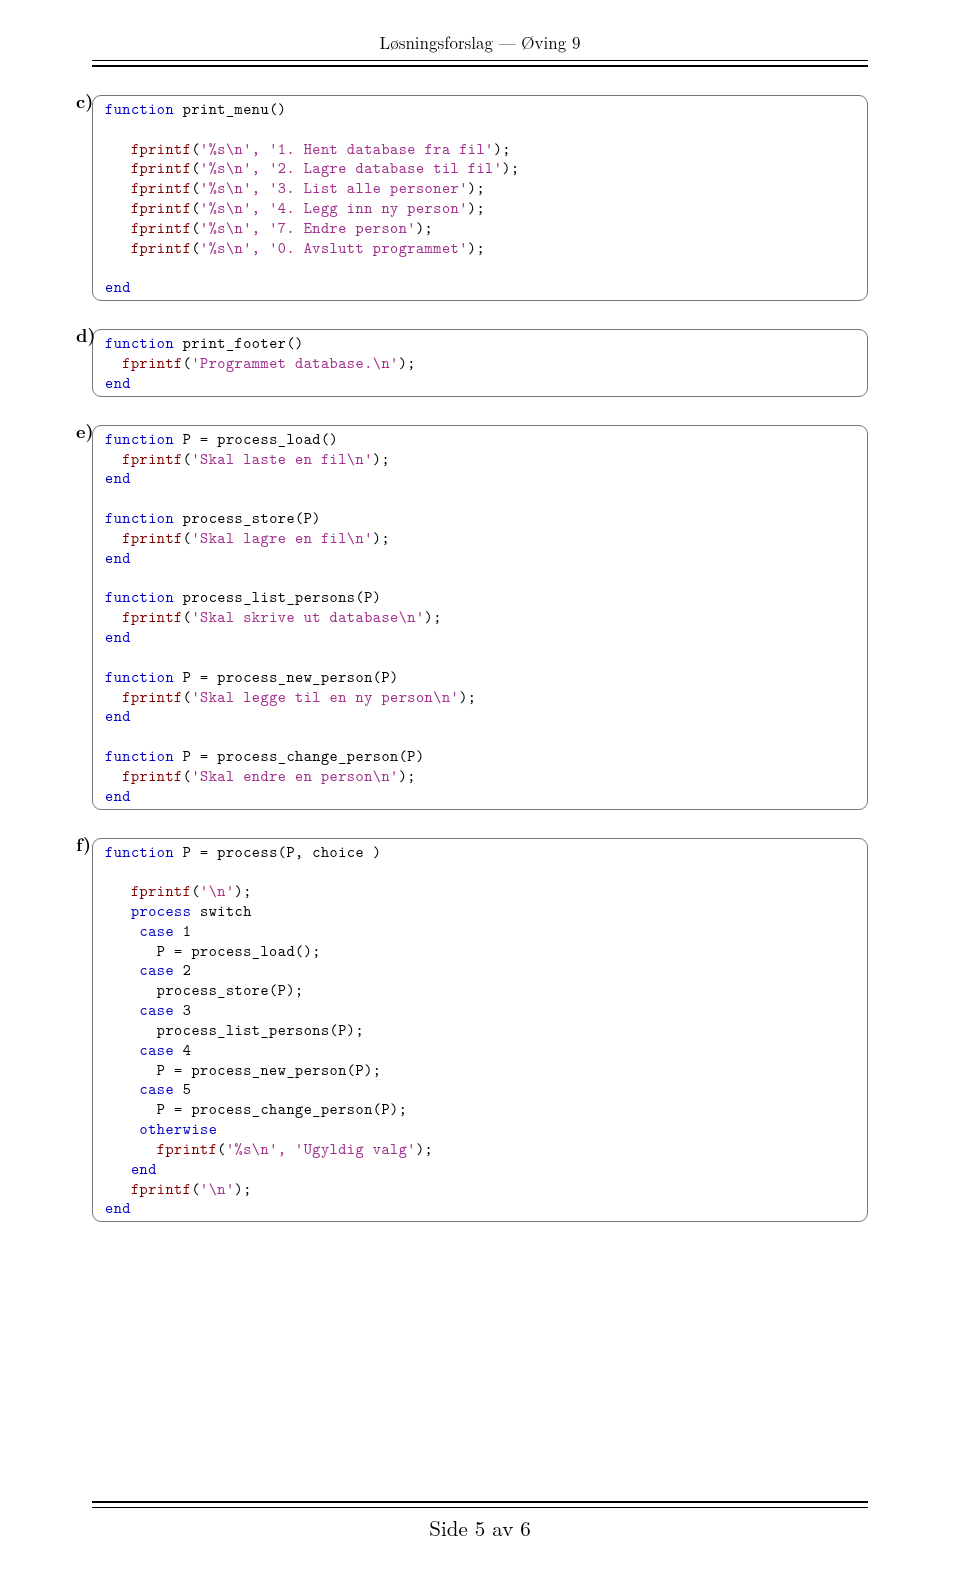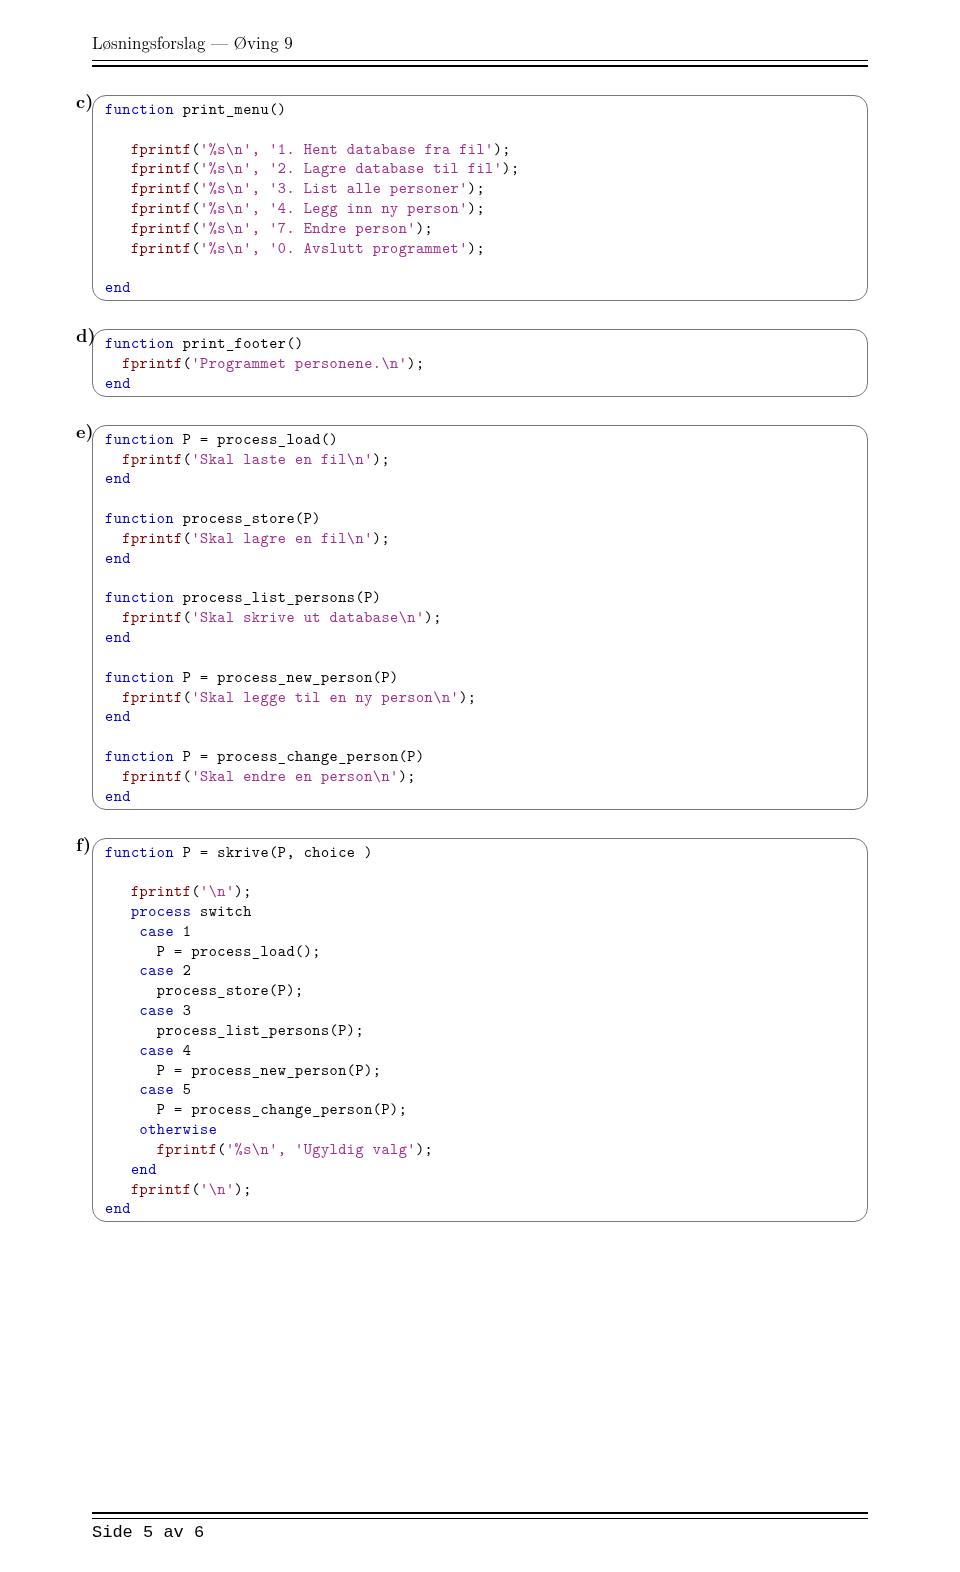--- a/index.html
+++ b/index.html
@@ -11,21 +11,21 @@
   }
   .page {
     width: 960px;
     min-height: 1572px;
     margin: 0 auto;
     position: relative;
     box-sizing: border-box;
     padding: 30px 92px 60px 92px;
   }
   .header {
-    text-align: left;
+    text-align: center;
     font-size: 17px;
     padding-bottom: 6px;
   }
   .dblrule {
     border: none;
     border-top: 1.2px solid #000;
     border-bottom: 2.6px solid #000;
     height: 4px;
     margin: 0 0 28px 0;
   }
@@ -36,39 +36,38 @@
     bottom: 30px;
   }
   .dblrule-bottom {
     border: none;
     border-top: 2.6px solid #000;
     border-bottom: 1.2px solid #000;
     height: 4px;
     margin: 0 0 4px 0;
   }
   .footer-text {
-    text-align: left;
-    font-size: 17px;
-    font-family: Liberation Mono, monospace;
+    text-align: center;
+    font-size: 21px;
   }
   .block {
     position: relative;
     margin-bottom: 28px;
   }
   .item-label {
     position: absolute;
     left: -16px;
     top: -7px;
     font-weight: bold;
     font-size: 18px;
     z-index: 2;
   }
   .codebox {
     border: 0.6px solid #777;
-    border-radius: 14px;
+    border-radius: 9px;
     padding: 3px 12px 3px 12px;
     position: relative;
     background: #fff;
   }
   pre.code {
     margin: 0;
     font-family: "Latin Modern Mono", "Courier New", monospace;
     font-size: 15.5px;
     line-height: 1.28;
     white-space: pre;
@@ -101,21 +100,21 @@
    <span class="func">fprintf</span>(<span class="str">'%s\n', '0. Avslutt programmet'</span>);
 
 <span class="kw">end</span></pre>
     </div>
   </div>
 
   <div class="block">
     <div class="item-label">d)</div>
     <div class="codebox">
 <pre class="code"><span class="kw">function</span> <span>print_footer()</span>
-  <span class="func">fprintf</span>(<span class="str">'Programmet personene.\n'</span>);
+  <span class="func">fprintf</span>(<span class="str">'Programmet database.\n'</span>);
 <span class="kw">end</span></pre>
     </div>
   </div>
 
   <div class="block">
     <div class="item-label">e)</div>
     <div class="codebox">
 <pre class="code"><span class="kw">function</span> <span>P = process_load()</span>
   <span class="func">fprintf</span>(<span class="str">'Skal laste en fil\n'</span>);
 <span class="kw">end</span>
@@ -134,21 +133,21 @@
 
 <span class="kw">function</span> <span>P = process_change_person(P)</span>
   <span class="func">fprintf</span>(<span class="str">'Skal endre en person\n'</span>);
 <span class="kw">end</span></pre>
     </div>
   </div>
 
   <div class="block">
     <div class="item-label">f)</div>
     <div class="codebox">
-<pre class="code"><span class="kw">function</span> <span>P = skrive(P, choice )</span>
+<pre class="code"><span class="kw">function</span> <span>P = process(P, choice )</span>
 
    <span class="func">fprintf</span>(<span class="str">'\n'</span>);
    <span class="kw">process</span><span> switch</span>
     <span class="kw">case</span><span> 1</span>
 <span>      P = process_load();</span>
     <span class="kw">case</span><span> 2</span>
 <span>      process_store(P);</span>
     <span class="kw">case</span><span> 3</span>
 <span>      process_list_persons(P);</span>
     <span class="kw">case</span><span> 4</span>

